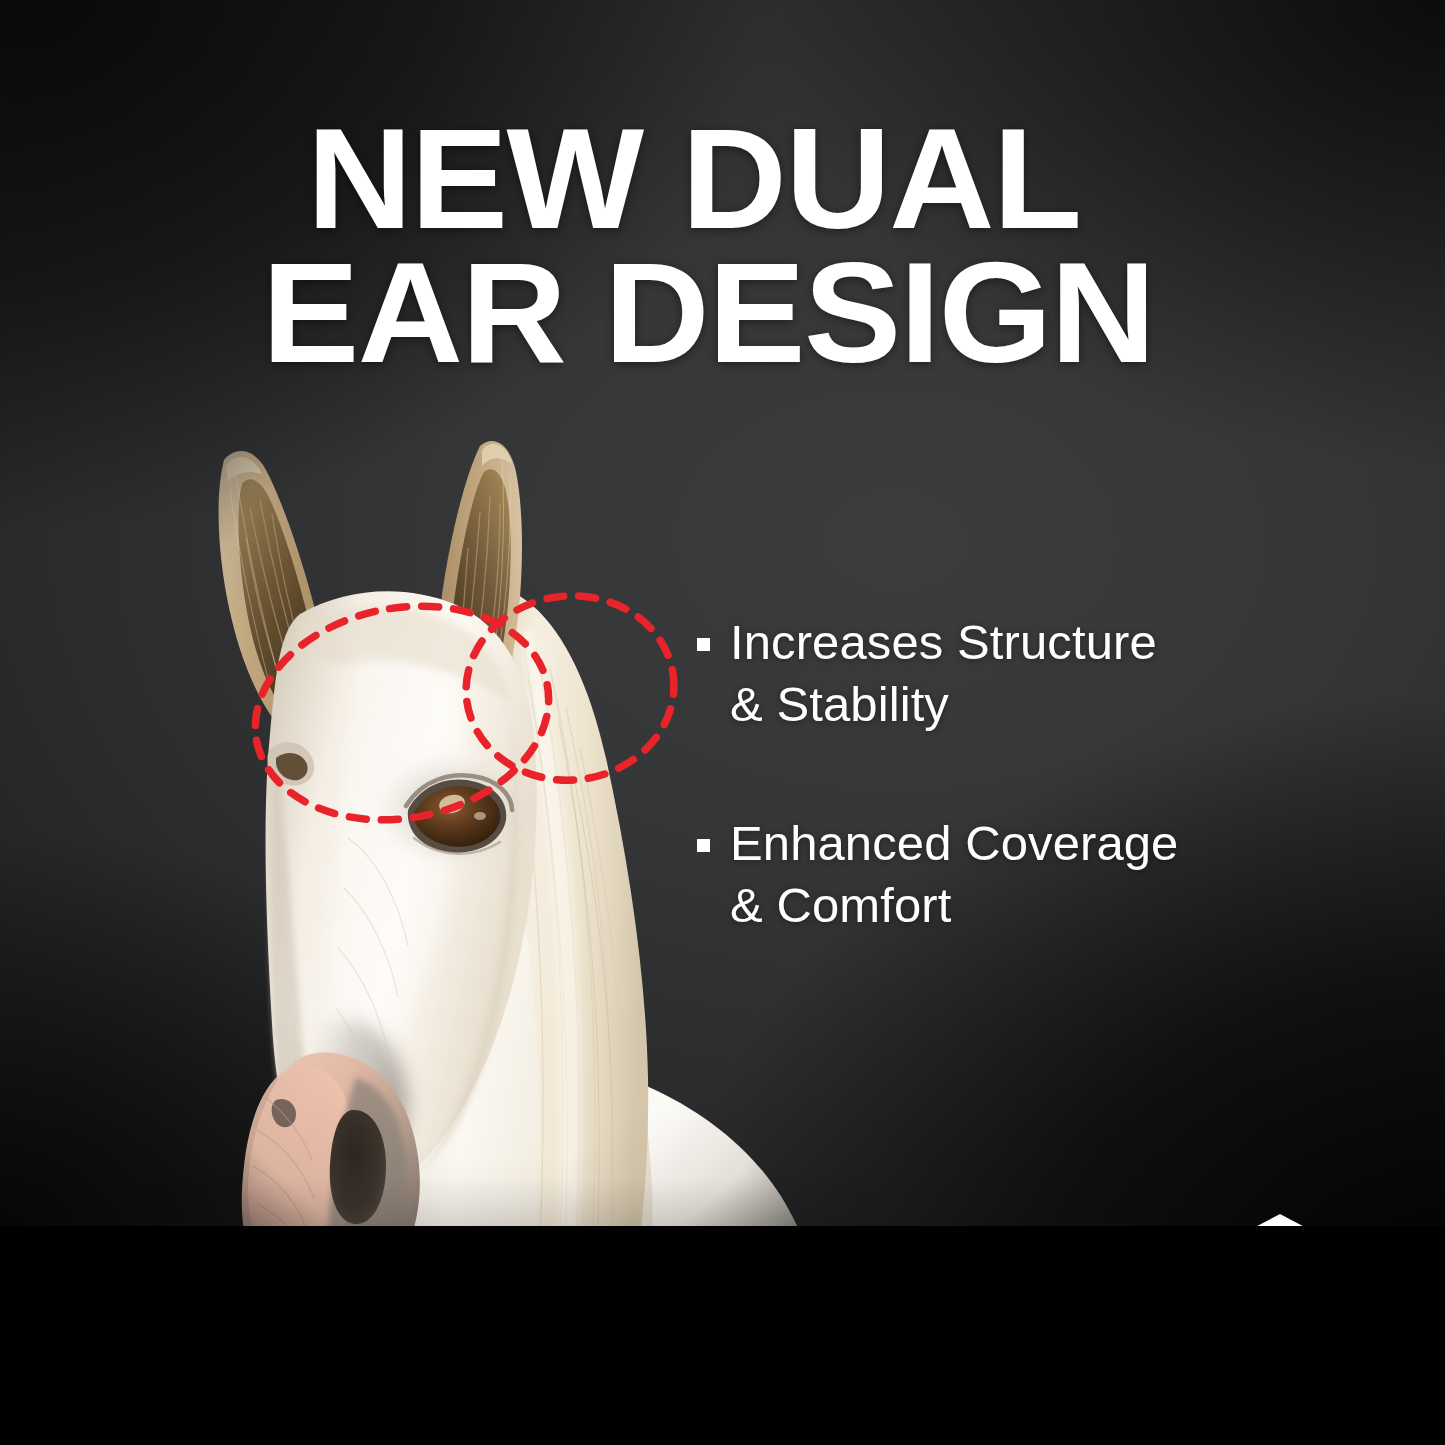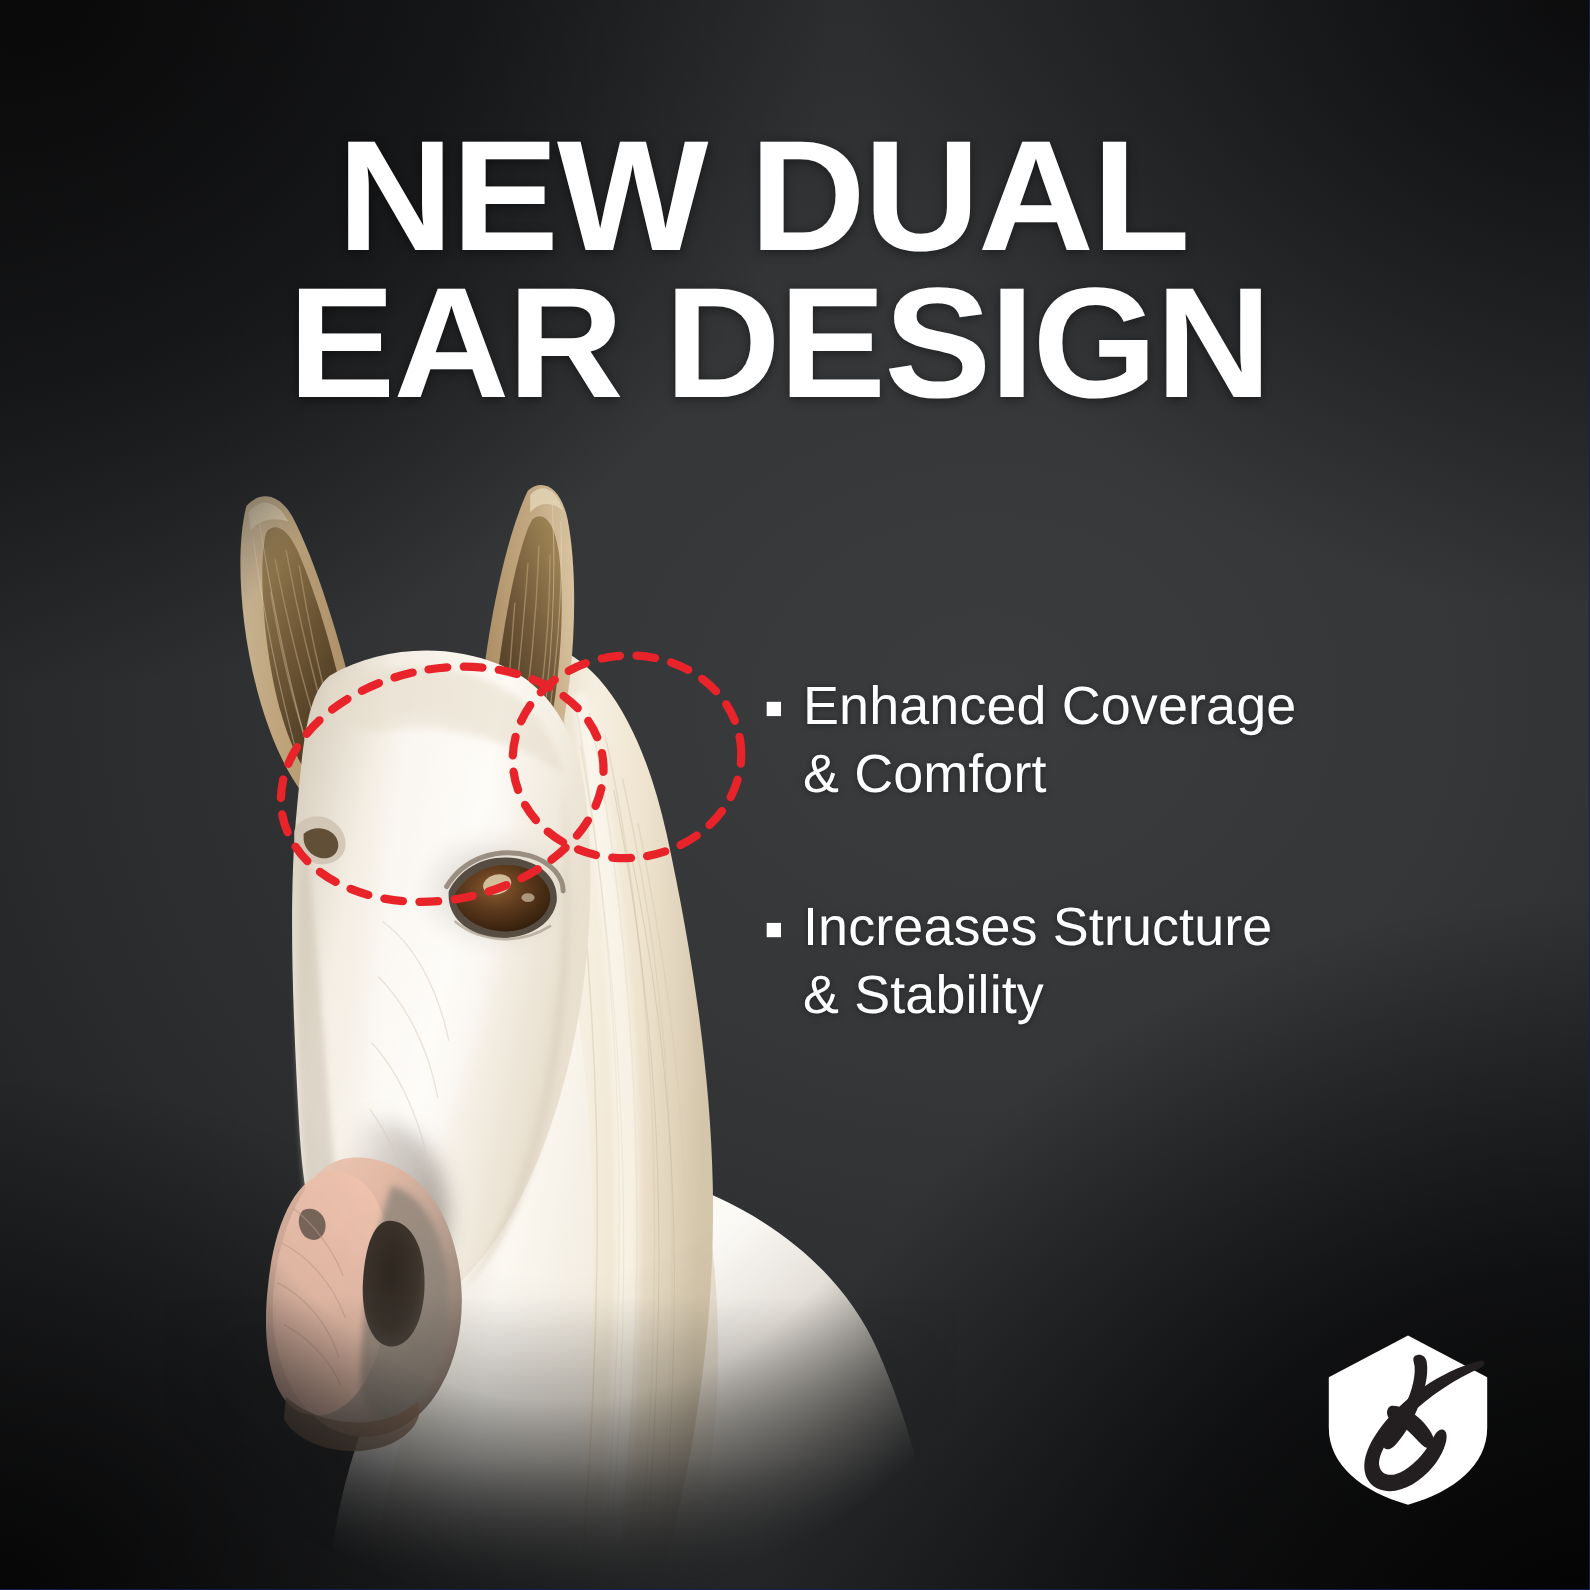--- a/index.html
+++ b/index.html
@@ -4,23 +4,23 @@
 <style>
   html,body{margin:0;padding:0;background:#000;}
   body{
     font-family:"Liberation Sans","DejaVu Sans",sans-serif;
     -webkit-font-smoothing:antialiased;
   }
 
   
   #stage{
     position:relative;
-    width:1445px;height:1445px;
+    width:1445px;height:1226px;
     overflow:hidden;
-    background:#1d4ed8;
+    background:#4c1d95;
   }
 
   
   .bg-base{
     position:absolute;inset:0;
     background:
       radial-gradient(118% 95% at 62% 44%, #3a3c3e 0%, #343638 26%, #2a2c2e 48%, #1f2021 68%, #151516 86%, #0d0d0e 100%);
   }
   .bg-tl{
     position:absolute;inset:0;
@@ -364,33 +364,33 @@
         <ellipse cx="420" cy="270" rx="104" ry="92" transform="rotate(-6 420 270)"></ellipse>
       </g>
     </svg>
   </div>
 
   <div class="bullets">
 
     <div class="bullet-row">
       <span class="bullet-mark"></span>
       <div class="bullet-text">
+        <span>Increases Structure</span><br>
+        <span>&amp; Stability</span>
+      </div>
+    </div>
+
+    <div class="bullet-row">
+      <span class="bullet-mark"></span>
+      <div class="bullet-text">
         <span>Enhanced Coverage</span><br>
         <span>&amp; Comfort</span>
       </div>
     </div>
 
-    <div class="bullet-row">
-      <span class="bullet-mark"></span>
-      <div class="bullet-text">
-        <span>Increases Structure</span><br>
-        <span>&amp; Stability</span>
-      </div>
-    </div>
-
   </div>
 
   <div class="logo">
     <svg viewBox="0 0 152 158" xmlns="http://www.w3.org/2000/svg">
 
       <path d="M76 2 L148 40 L148 86 C148 120 118 144 76 156 C 34 144 4 120 4 86 L4 40 Z" fill="#ffffff"></path>
 
       <g fill="#231f20">
 
         <path d="M143 31 C 120 41 95 57 75 77 C 58 94 48 111 50 121 C 52 130 62 131 72 125

